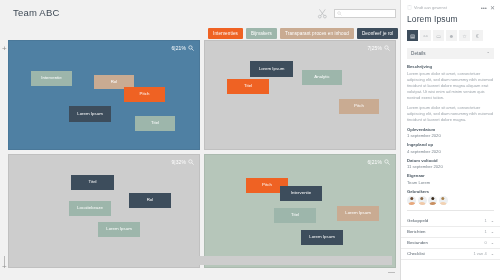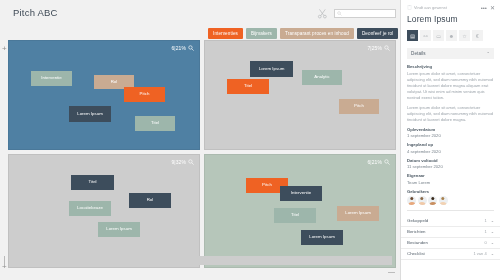--- a/index.html
+++ b/index.html
@@ -140,21 +140,21 @@
   .collapse-row .chev2 { font-size:4px; color:#8b8f94; }
 </style>
 </head>
 <body>
 
 <div class="app">
 
   <div class="main">
 
     <div class="topbar">
-      <div class="team-title">Pitch ABC</div>
+      <div class="team-title">Team ABC</div>
 
       <div class="top-right-tools">
         <svg class="scissor-ico" viewBox="0 0 16 16">
           <circle cx="4" cy="12.5" r="2" fill="none" stroke="#8b8f94" stroke-width="1.1"></circle>
           <circle cx="11.5" cy="12.5" r="2" fill="none" stroke="#8b8f94" stroke-width="1.1"></circle>
           <line x1="5.4" y1="11.2" x2="12" y2="2" stroke="#8b8f94" stroke-width="1.1"></line>
           <line x1="10.2" y1="11.2" x2="3.6" y2="2" stroke="#8b8f94" stroke-width="1.1"></line>
         </svg>
         <div class="searchbox">
           <svg class="mg" viewBox="0 0 16 16">

